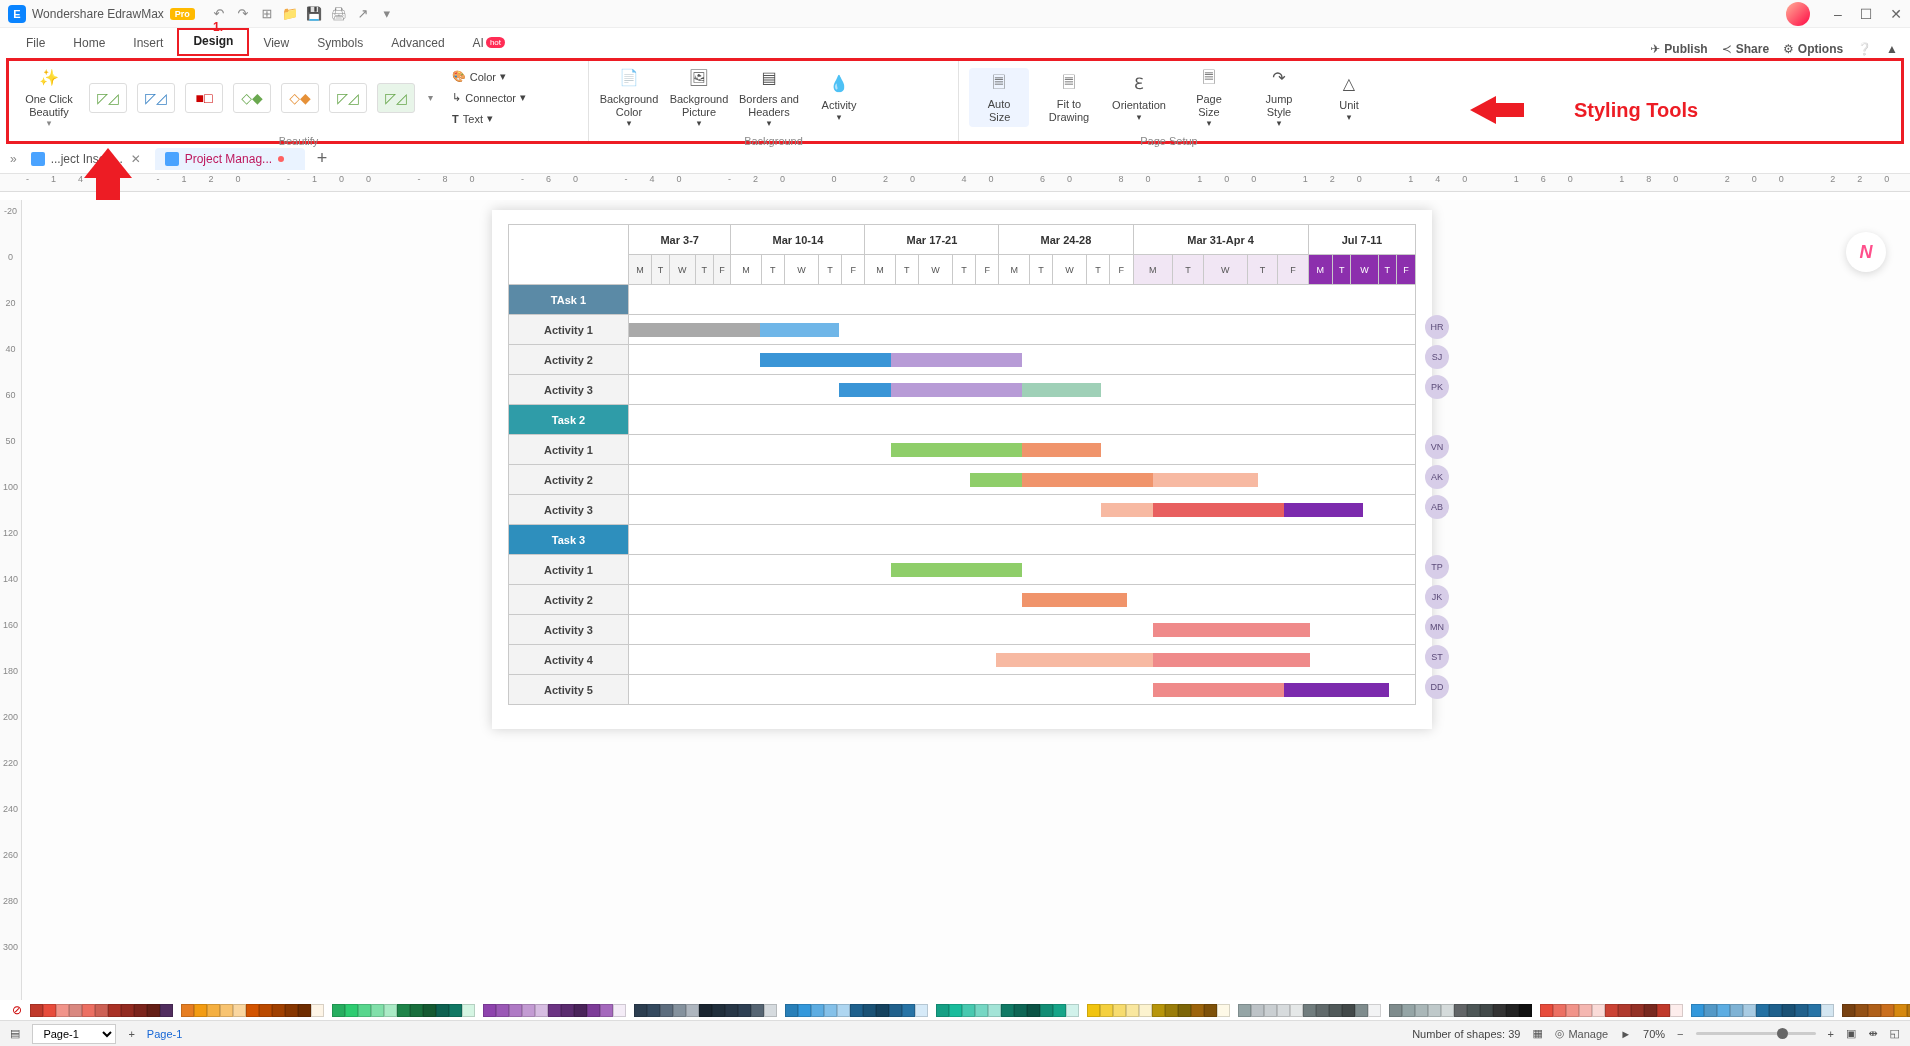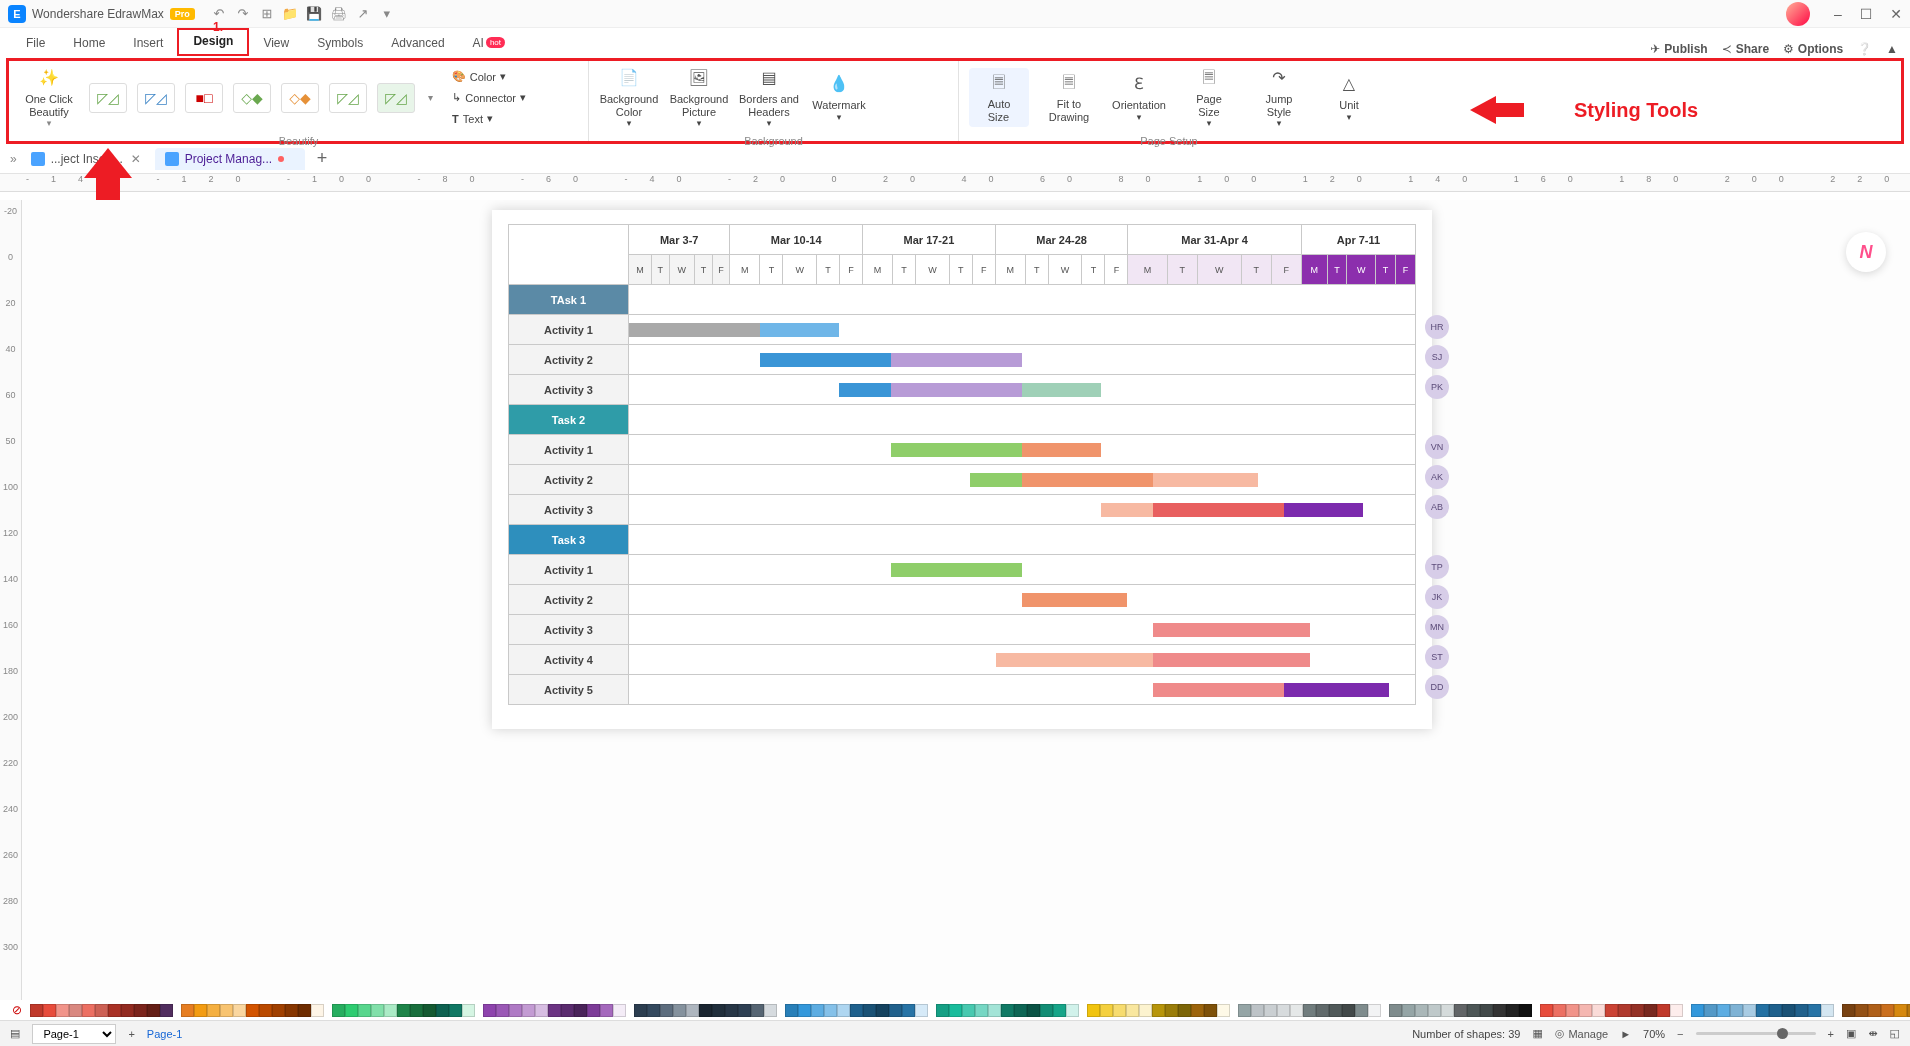--- a/index.html
+++ b/index.html
@@ -35,21 +35,21 @@
 .red-arrow-l::after{content:"";position:absolute;left:26px;top:7px;width:28px;height:14px;background:#ed1c24;}
 .annot-text{color:#ed1c24;font-weight:700;font-size:20px;margin-left:40px;}
 
 .annot-arrow-d{position:absolute;left:28px;top:148px;display:flex;flex-direction:column;align-items:center;}
 .red-arrow-up-body{width:24px;height:40px;background:#ed1c24;}
 .red-arrow-up-head{width:0;height:0;border-left:24px solid transparent;border-right:24px solid transparent;border-bottom:30px solid #ed1c24;}
 .annot-text2{color:#ed1c24;font-weight:700;font-size:18px;white-space:nowrap;margin-top:14px;}
 
 .tabstrip{height:30px;display:flex;align-items:center;padding:0 10px;border-bottom:1px solid #e3e3e3;font-size:12px;gap:4px;background:#fff;}
 .tabstrip .doct{display:flex;align-items:center;gap:6px;padding:4px 10px;min-width:150px;border-radius:4px 4px 0 0;color:#555;cursor:pointer;}
-.tabstrip .doct.active{background:#eaf3ff;color:#4c1d95;}
+.tabstrip .doct.active{background:#eaf3ff;color:#be185d;}
 .tabstrip .plus{font-size:18px;color:#666;cursor:pointer;padding:0 8px;}
 .tabstrip .doc-icon{width:14px;height:14px;background:#4aa3ff;border-radius:2px;}
 .tabstrip .close{color:#888;font-size:12px;cursor:pointer;margin-left:auto;}
 .tabstrip .dirty{width:6px;height:6px;border-radius:50%;background:#ff6161;}
 
 .ruler-h{height:18px;background:#fafafa;border-bottom:1px solid #ddd;font-size:9px;color:#888;overflow:hidden;white-space:nowrap;padding-left:26px;letter-spacing:22px;}
 .work{position:absolute;left:0;right:0;top:200px;bottom:46px;background:#fdfdfd;display:flex;}
 .ruler-v{width:22px;background:#fafafa;border-right:1px solid #ddd;font-size:9px;color:#888;display:flex;flex-direction:column;align-items:center;gap:36px;padding-top:6px;}
 .canvas{flex:1;position:relative;overflow:hidden;}
 .page{position:absolute;left:470px;top:10px;width:940px;background:#fff;box-shadow:0 0 12px rgba(0,0,0,.18);padding:14px 16px 24px;}
@@ -165,32 +165,32 @@
           <span style="font-size:9px">▾</span>
         </div>
       <div class="vbtn">
           <span class="ic">▤</span>
           <span style="white-space:pre-line;text-align:center">Borders and
 Headers</span>
           <span style="font-size:9px">▾</span>
         </div>
       <div class="vbtn">
           <span class="ic">💧</span>
-          <span>Watermark</span>
+          <span>Activity</span>
           <span style="font-size:9px">▾</span>
         </div>
     </div>
     <div class="r-label">Background</div>
   </div>
 
   <div class="r-group" style="width:420px;border-right:none">
     <div class="r-body">
       <div class="vbtn" style="background:#eef4ff;border-radius:4px;padding:4px 6px">
           <span class="ic">🗏</span>
-          <span style="white-space:pre-line;text-align:left">Auto
+          <span style="white-space:pre-line;text-align:right">Auto
 Size</span>
         </div>
       <div class="vbtn">
           <span class="ic">🗏</span>
           <span style="white-space:pre-line;text-align:center">Fit to
 Drawing</span>
         </div>
       <div class="vbtn">
           <span class="ic">ℇ</span>
           <span>Orientation</span>
@@ -272,21 +272,21 @@
     <div class="page">
       <table class="gantt">
         <tbody>
             <tr>
           <th class="rowlabel" rowspan="2"></th>
           <th colspan="5">Mar 3-7</th>
           <th colspan="5">Mar 10-14</th>
           <th colspan="5">Mar 17-21</th>
           <th colspan="5">Mar 24-28</th>
           <th colspan="5">Mar 31-Apr 4</th>
-          <th colspan="5">Apr 7-11</th>
+          <th colspan="5">Jul 7-11</th>
         </tr>
         <tr class="days" id="daysrow">
               <td class="w0">M</td>
               <td class="w0">T</td>
               <td class="w0">W</td>
               <td class="w0">T</td>
               <td class="w0">F</td>
               <td class="w1">M</td>
               <td class="w1">T</td>
               <td class="w1">W</td>

